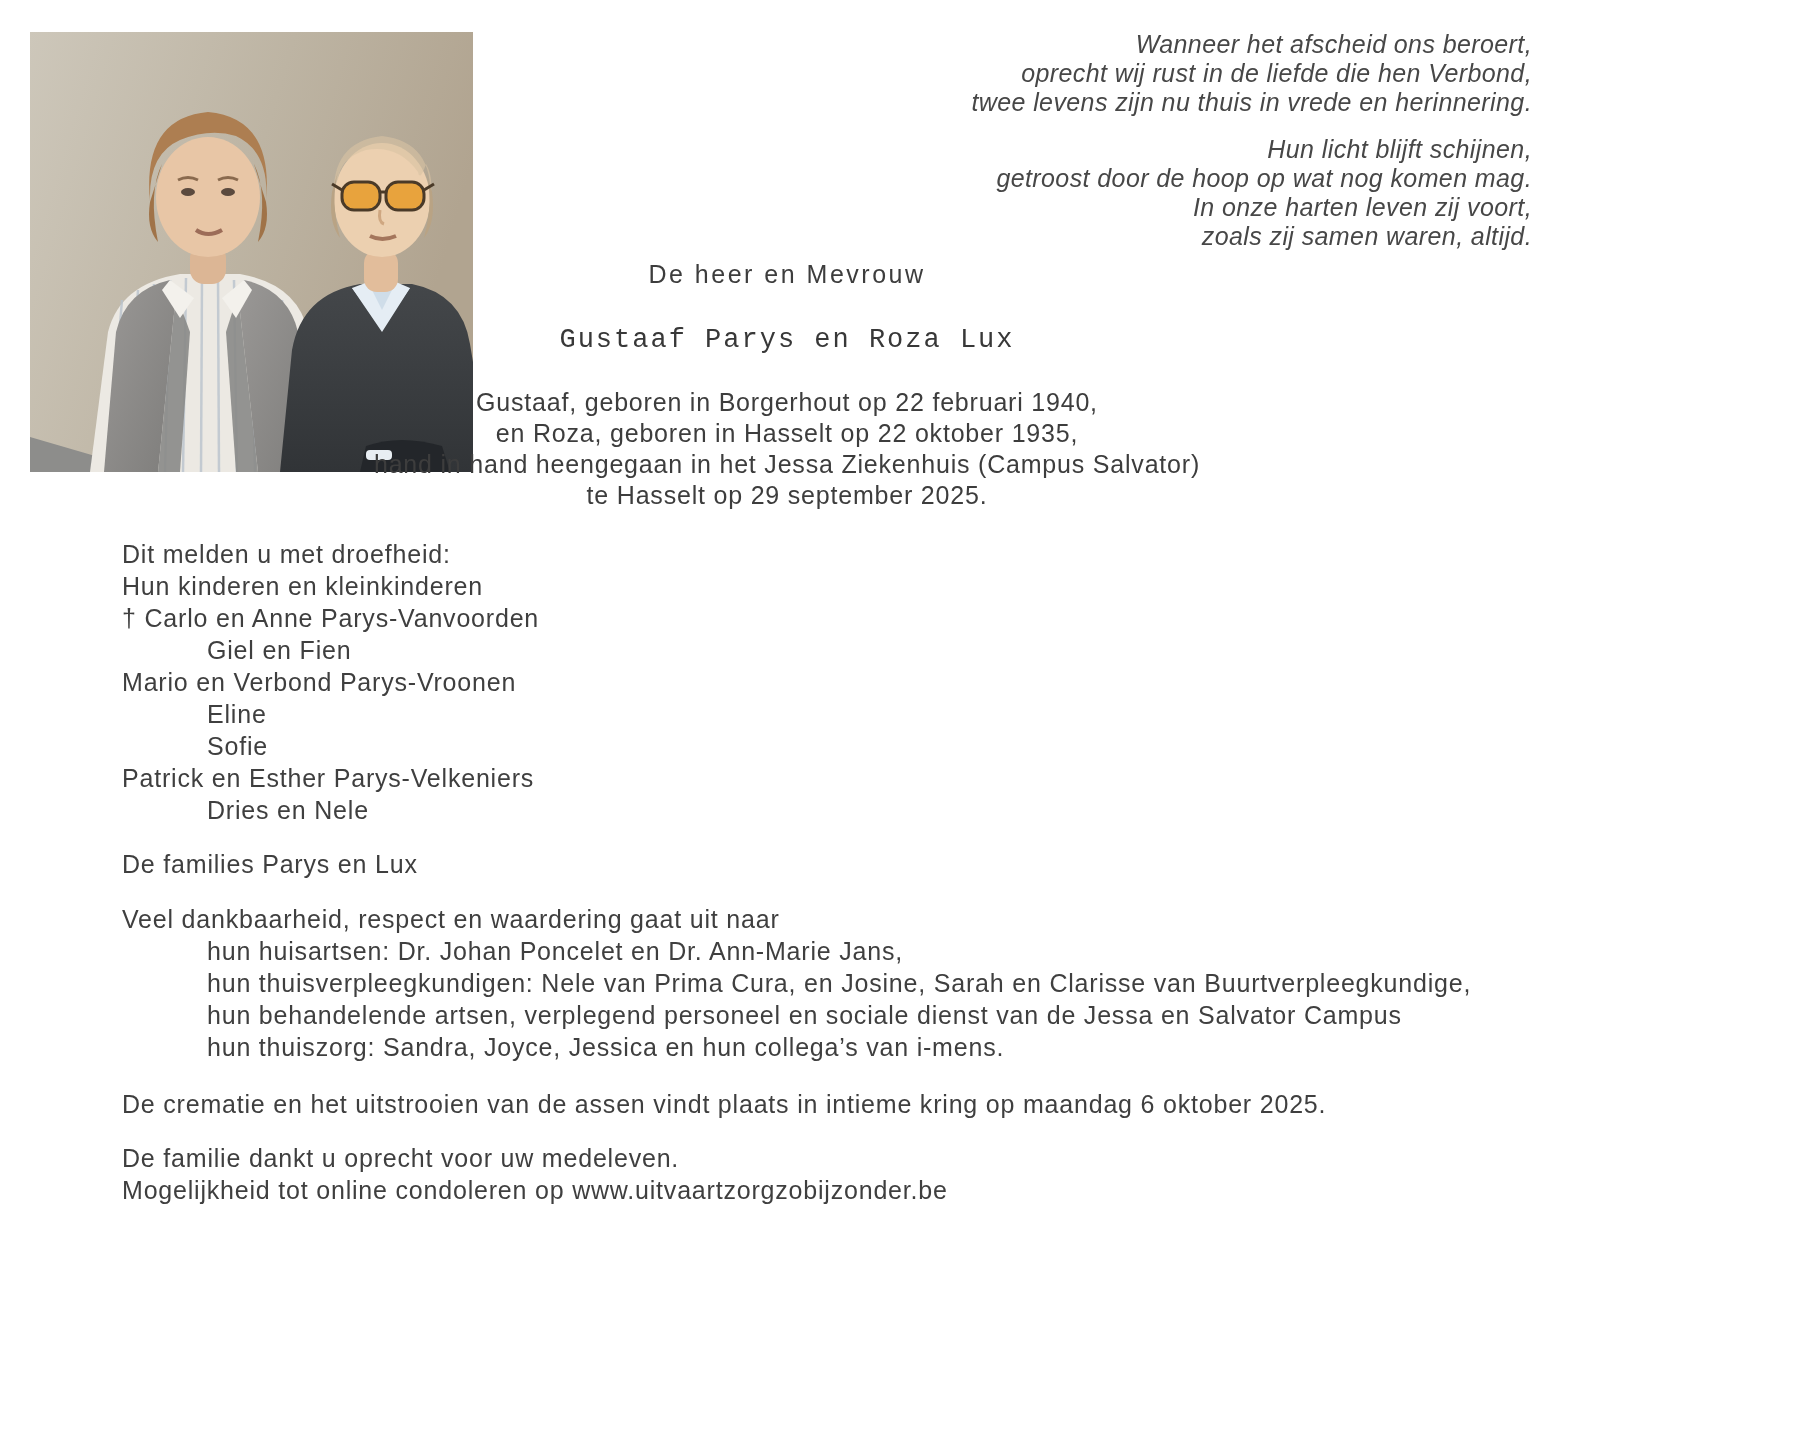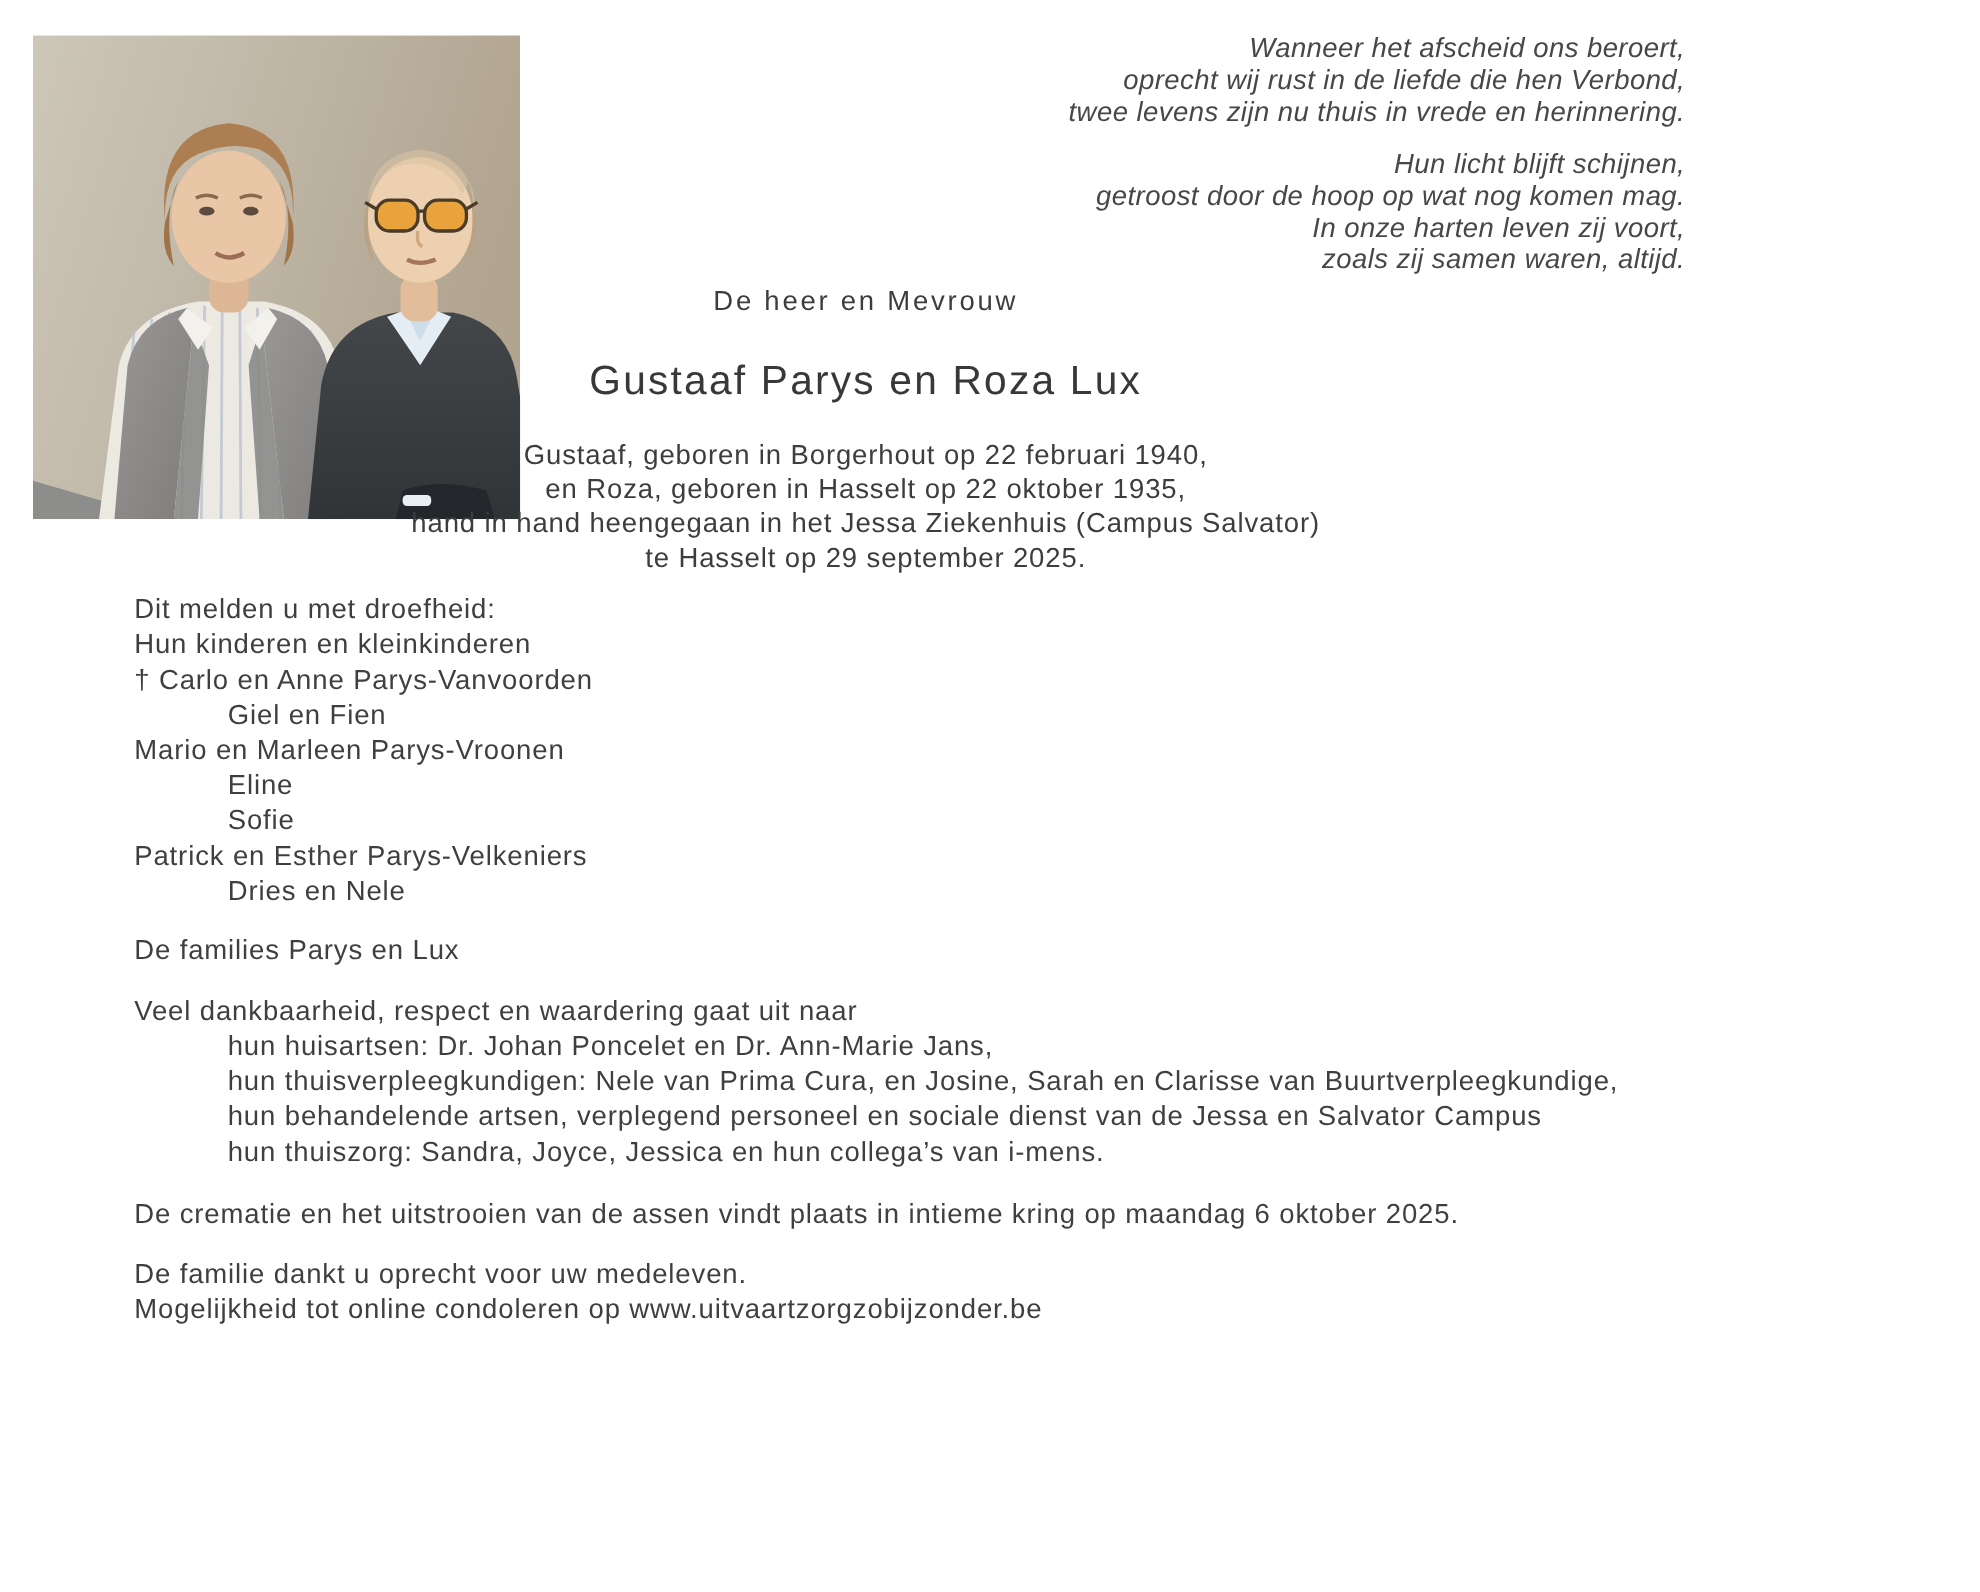--- a/index.html
+++ b/index.html
@@ -37,23 +37,24 @@
     position:absolute; left:30px; top:260px; width:1514px;
     text-align:center;
   }
   .salutation {
     font-size:25px;
     letter-spacing:2.5px;
     color:#3d3d3d;
   }
   .names {
     margin-top:36px;
-    font-size:37px;
+    font-size:27px;
     letter-spacing:2px;
     color:#383838;
+    font-family:Liberation Mono, monospace;
   }
   .life-details {
     margin-top:32px;
     font-size:25px;
     line-height:31px;
     letter-spacing:0.8px;
   }
 
   
   .main-left {
@@ -187,21 +188,21 @@
 </div>
 
 <div class="main-left">
 
   <div class="announce-intro">Dit melden u met droefheid:</div>
 
   <div class="family-list">
       <div>Hun kinderen en kleinkinderen</div>
       <div>† Carlo en Anne Parys-Vanvoorden</div>
       <div class="indent">Giel en Fien</div>
-      <div>Mario en Marleen Parys-Vroonen</div>
+      <div>Mario en Verbond Parys-Vroonen</div>
       <div class="indent">Eline</div>
       <div class="indent">Sofie</div>
       <div>Patrick en Esther Parys-Velkeniers</div>
       <div class="indent">Dries en Nele</div>
     </div>
 
   <div class="families-line">De families Parys en Lux</div>
 
   <div class="gratitude">
     <div>Veel dankbaarheid, respect en waardering gaat uit naar</div>

